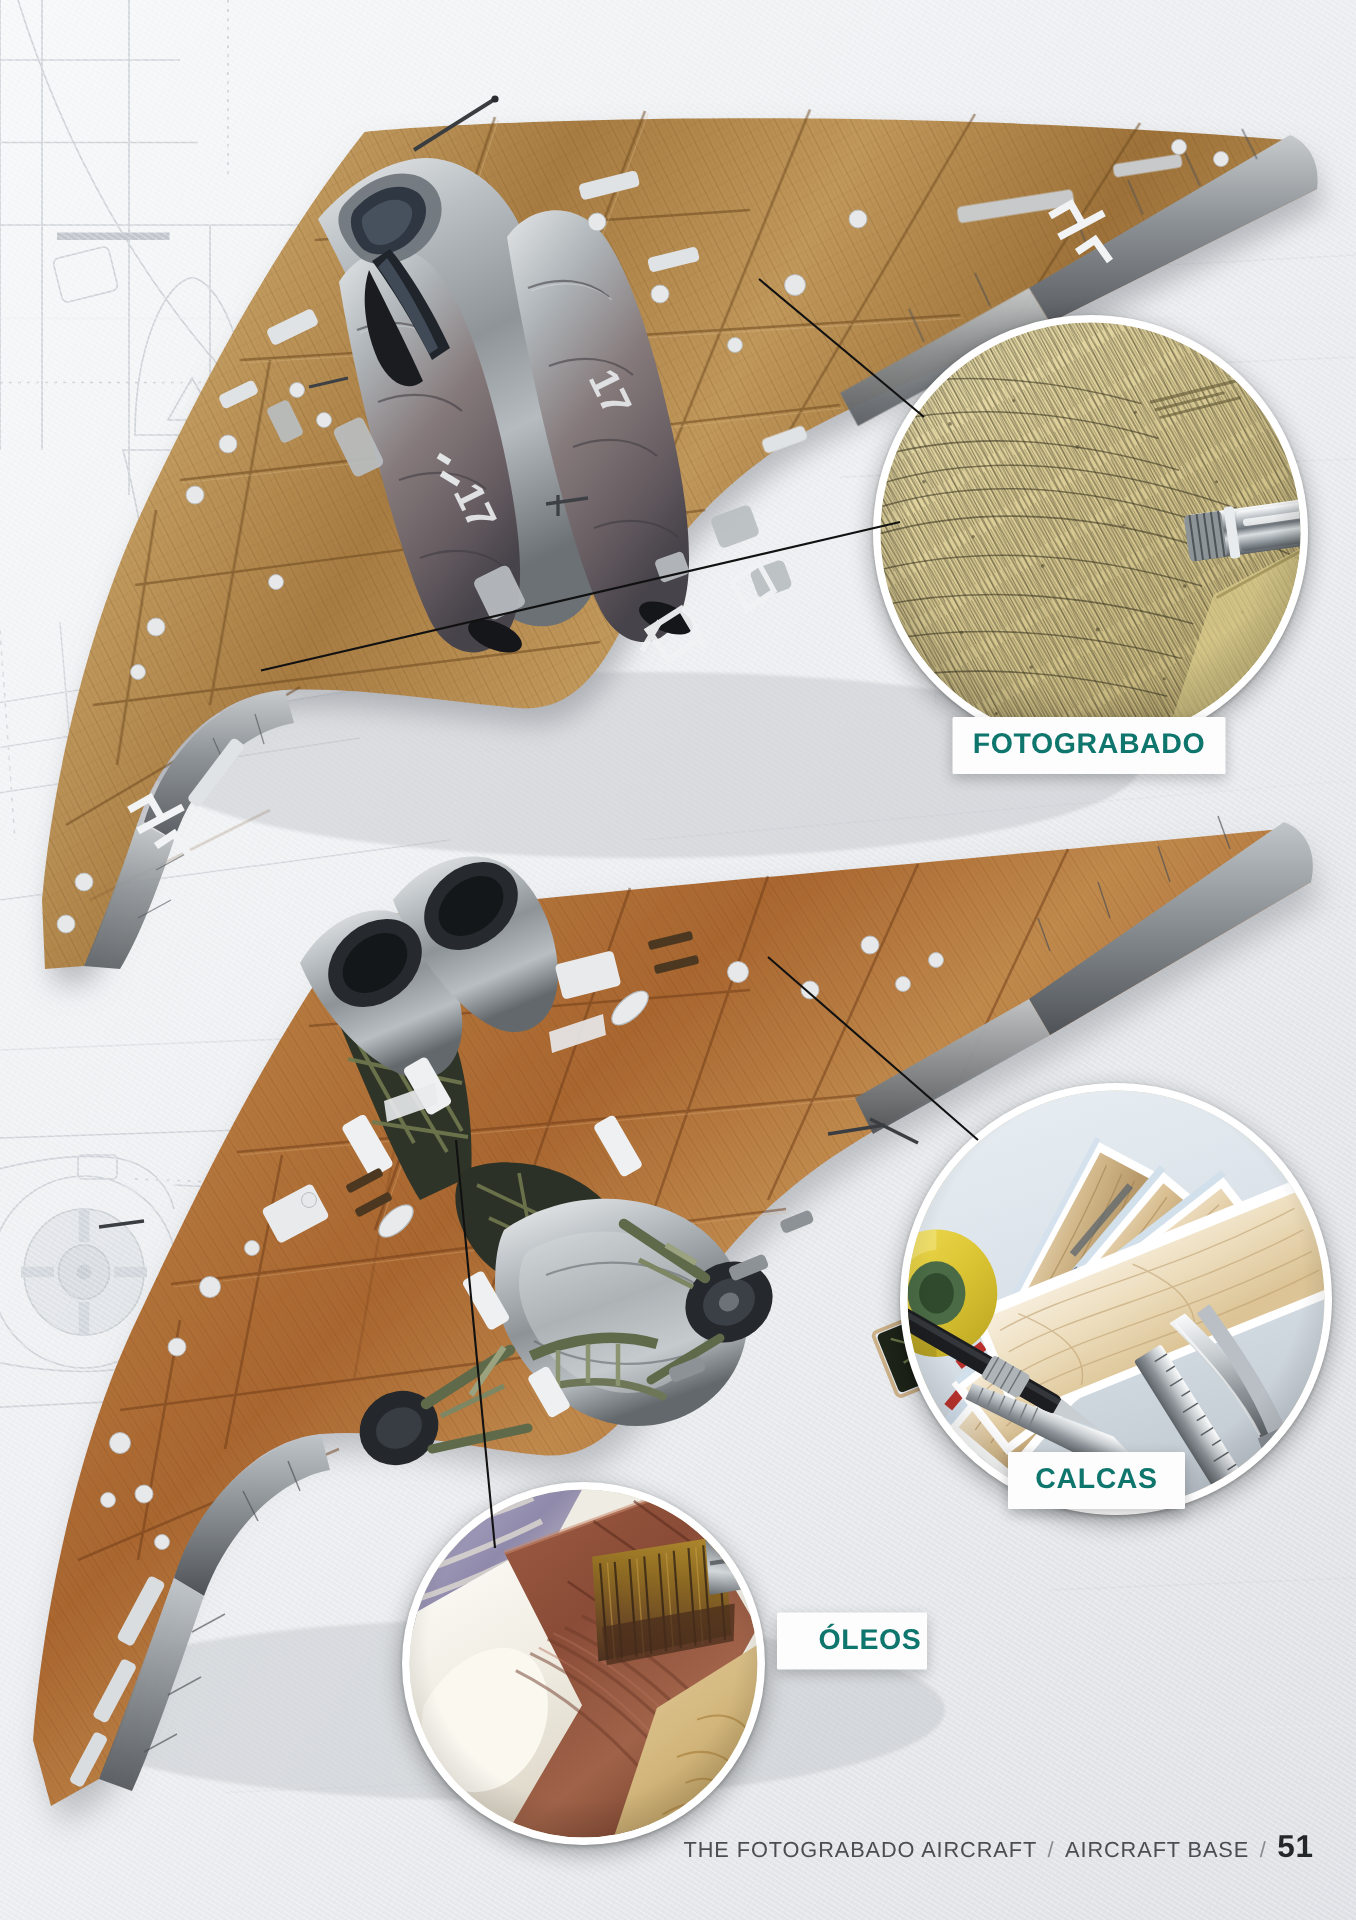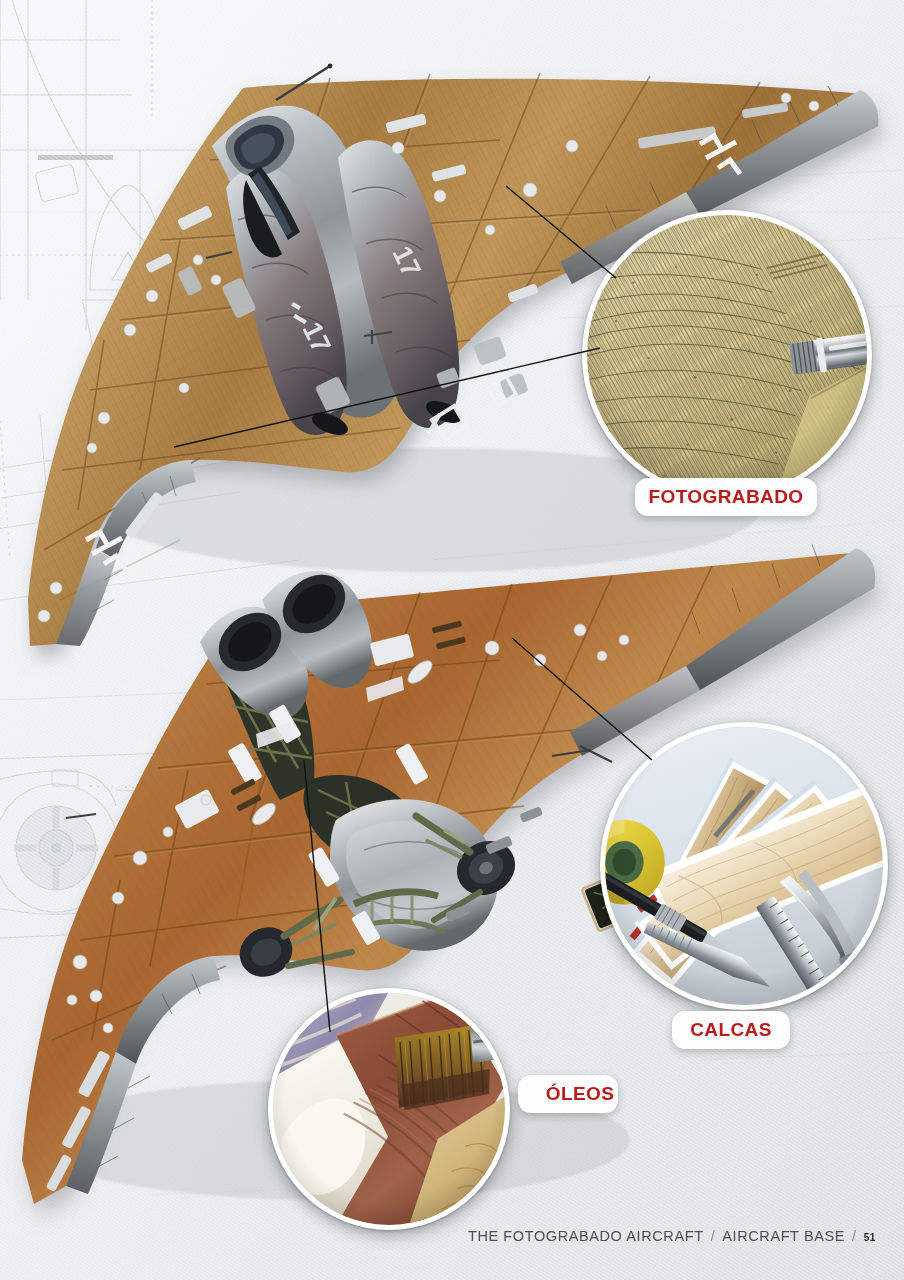--- a/index.html
+++ b/index.html
@@ -40,42 +40,42 @@
     box-shadow:0 5px 16px rgba(0,0,0,.33), 0 1px 3px rgba(0,0,0,.25);
     overflow:hidden;
     background:#d9d3bd;
   }
   .detail-circle .inner { position:absolute; inset:0; border-radius:50%; overflow:hidden; }
 
   
   .callout-label {
     position:absolute;
     background:#fdfdfd;
-    border-radius:13px;
+    border-radius:1px;
     box-shadow:0 3px 9px rgba(0,0,0,.22);
     display:flex; align-items:center; justify-content:center;
     font-weight:bold;
-    color:#b91c1c;
+    color:#0f766e;
     letter-spacing:.4px;
     z-index:6;
   }
 
   .leader { position:absolute; z-index:4; }
   .leader line { stroke:#111; stroke-width:1.4; }
 
   
   #footer {
     position:absolute; right:28px; bottom:36px;
     font-size:14.5px; letter-spacing:.6px;
     color:#4a4e53;
     white-space:nowrap;
     display:flex; align-items:baseline; gap:7px;
   }
   #footer .sep { color:#868b90; }
-  #footer .pg { font-weight:bold; color:#24272a; font-size:10px;text-align:right; }
+  #footer .pg { font-weight:bold; color:#24272a; font-size:21px;text-align:right; }
 </style>
 </head>
 <body>
 
 <div id="page">
 
   <svg class="blueprint" viewBox="0 0 904 1280" preserveAspectRatio="none">
     <defs>
       <linearGradient id="paperG" x1="0" y1="0" x2="1" y2="1">
         <stop offset="0%" stop-color="#f7f8f9"></stop>
@@ -667,21 +667,21 @@
 
   <svg class="leader" style="left:0; top:0; width:904px; height:1280px;" viewBox="0 0 904 1280">
     <line x1="506" y1="186" x2="616" y2="278"></line>
     <line x1="174" y1="447" x2="600" y2="348"></line>
     <line x1="512" y1="638" x2="652" y2="760"></line>
     <line x1="304" y1="760" x2="330" y2="1032"></line>
   </svg>
 
   <div class="callout-label" style="left:635px; top:478px; width:182px; height:38px; font-size:19px;">FOTOGRABADO</div>
 
-  <div class="callout-label" style="left:672px; top:968px; width:118px; height:38px; font-size:19px;margin-top:43px;">CALCAS</div>
+  <div class="callout-label" style="left:672px; top:968px; width:118px; height:38px; font-size:19px;">CALCAS</div>
 
   <div class="callout-label" style="left:518px; top:1075px; width:100px; height:38px; font-size:19px;padding-left:24px;">ÓLEOS</div>
 
   <div class="detail-circle" style="left:582px; top:210px; width:290px; height:290px;">
     <svg class="inner" viewBox="0 0 290 290" preserveAspectRatio="xMidYMid slice">
       <defs>
         <linearGradient id="brassBg" x1="0" y1="0" x2="0.8" y2="1">
           <stop offset="0%" stop-color="#ece2b4"></stop>
           <stop offset="35%" stop-color="#ded09a"></stop>
           <stop offset="70%" stop-color="#cfc088"></stop>

